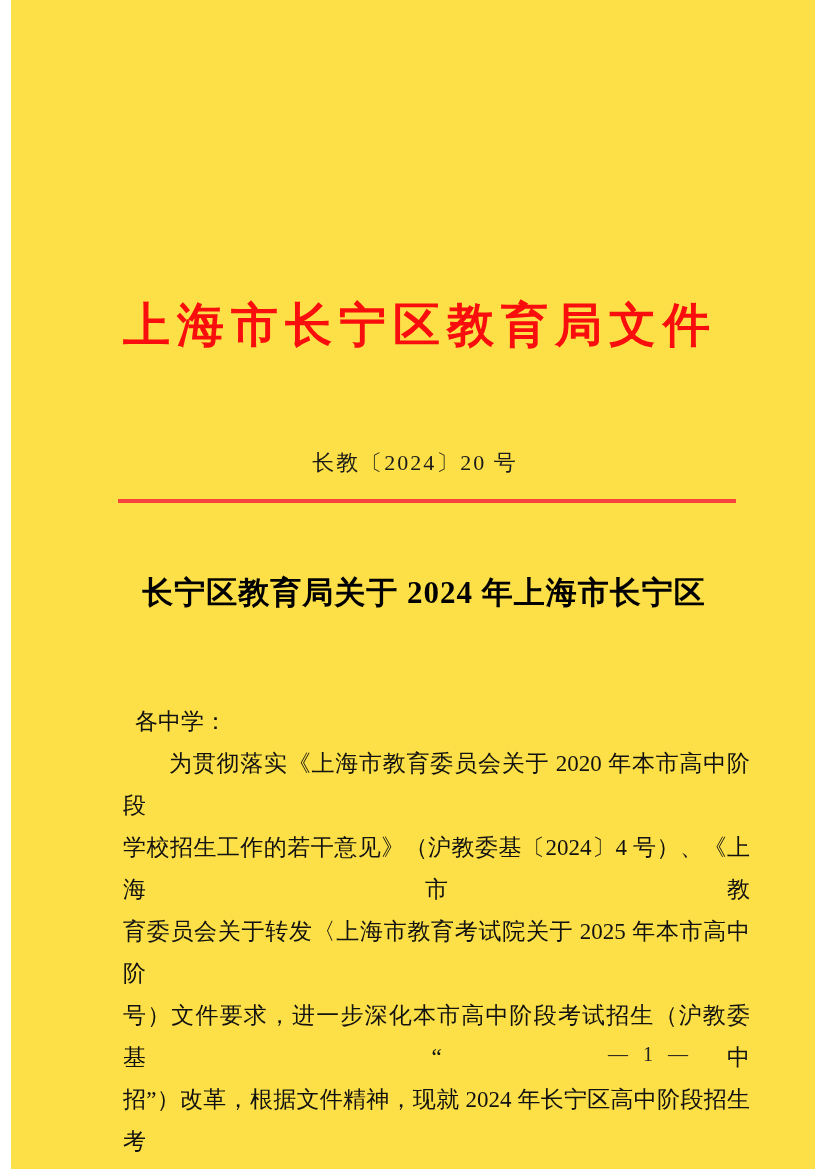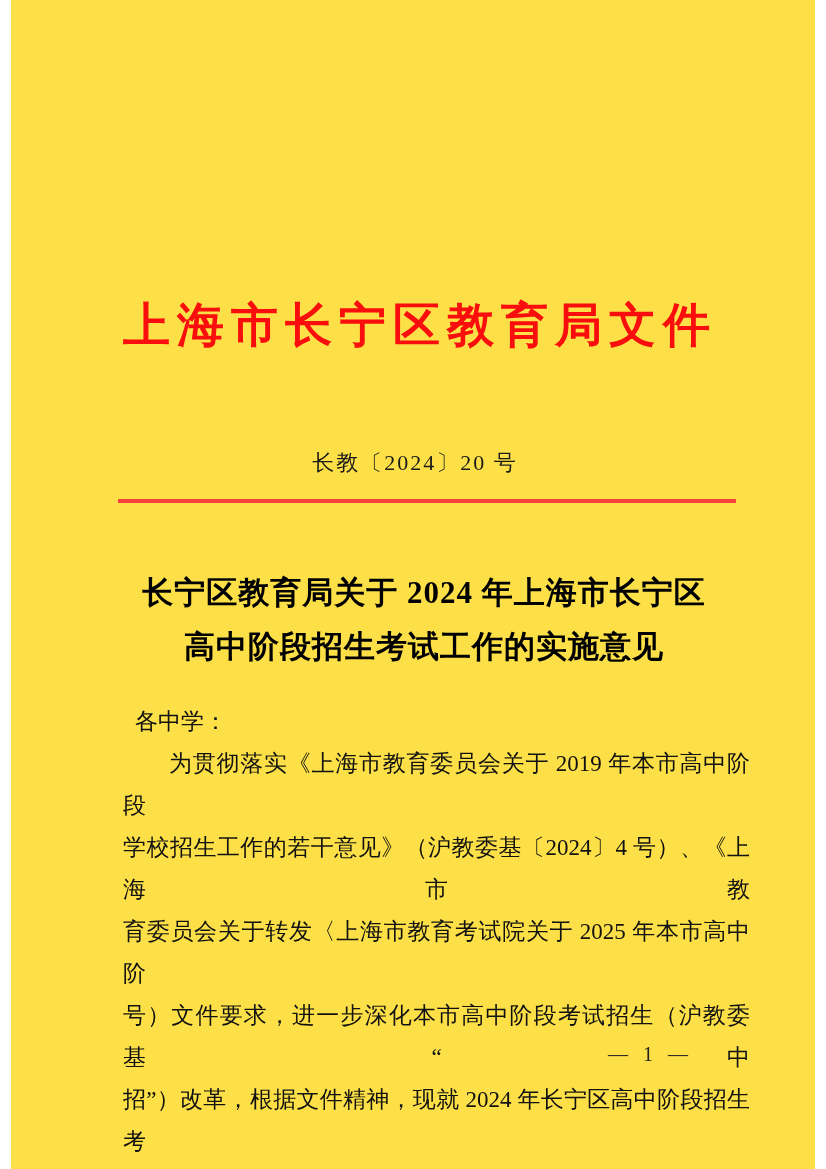--- a/index.html
+++ b/index.html
@@ -108,26 +108,25 @@
 <div class="page">
 
   <div class="header-title">上海市长宁区教育局文件</div>
 
   <div class="doc-number">长教〔2024〕20 号</div>
 
   <div class="red-rule"></div>
 
   <div class="doc-title">
     <div>长宁区教育局关于 2024 年上海市长宁区</div>
-    <div>高中阶段招生考试工作的实施意见</div>
   </div>
 
   <div class="body-text">
     <div class="line">各中学：</div>
-    <div class="fill indent">为贯彻落实《上海市教育委员会关于 2019 年本市高中阶段</div>
+    <div class="fill indent">为贯彻落实《上海市教育委员会关于 2020 年本市高中阶段</div>
     <div class="fill">学校招生工作的若干意见》（沪教委基〔2024〕4 号）、《上海市教</div>
     <div class="fill">育委员会关于转发〈上海市教育考试院关于 2025 年本市高中阶</div>
     <div class="fill">号）文件要求，进一步深化本市高中阶段考试招生（沪教委基“中</div>
     <div class="fill">招”）改革，根据文件精神，现就 2024 年长宁区高中阶段招生考</div>
 
   </div>
 
   <div class="page-footer">— 1 —</div>
 
 </div>

